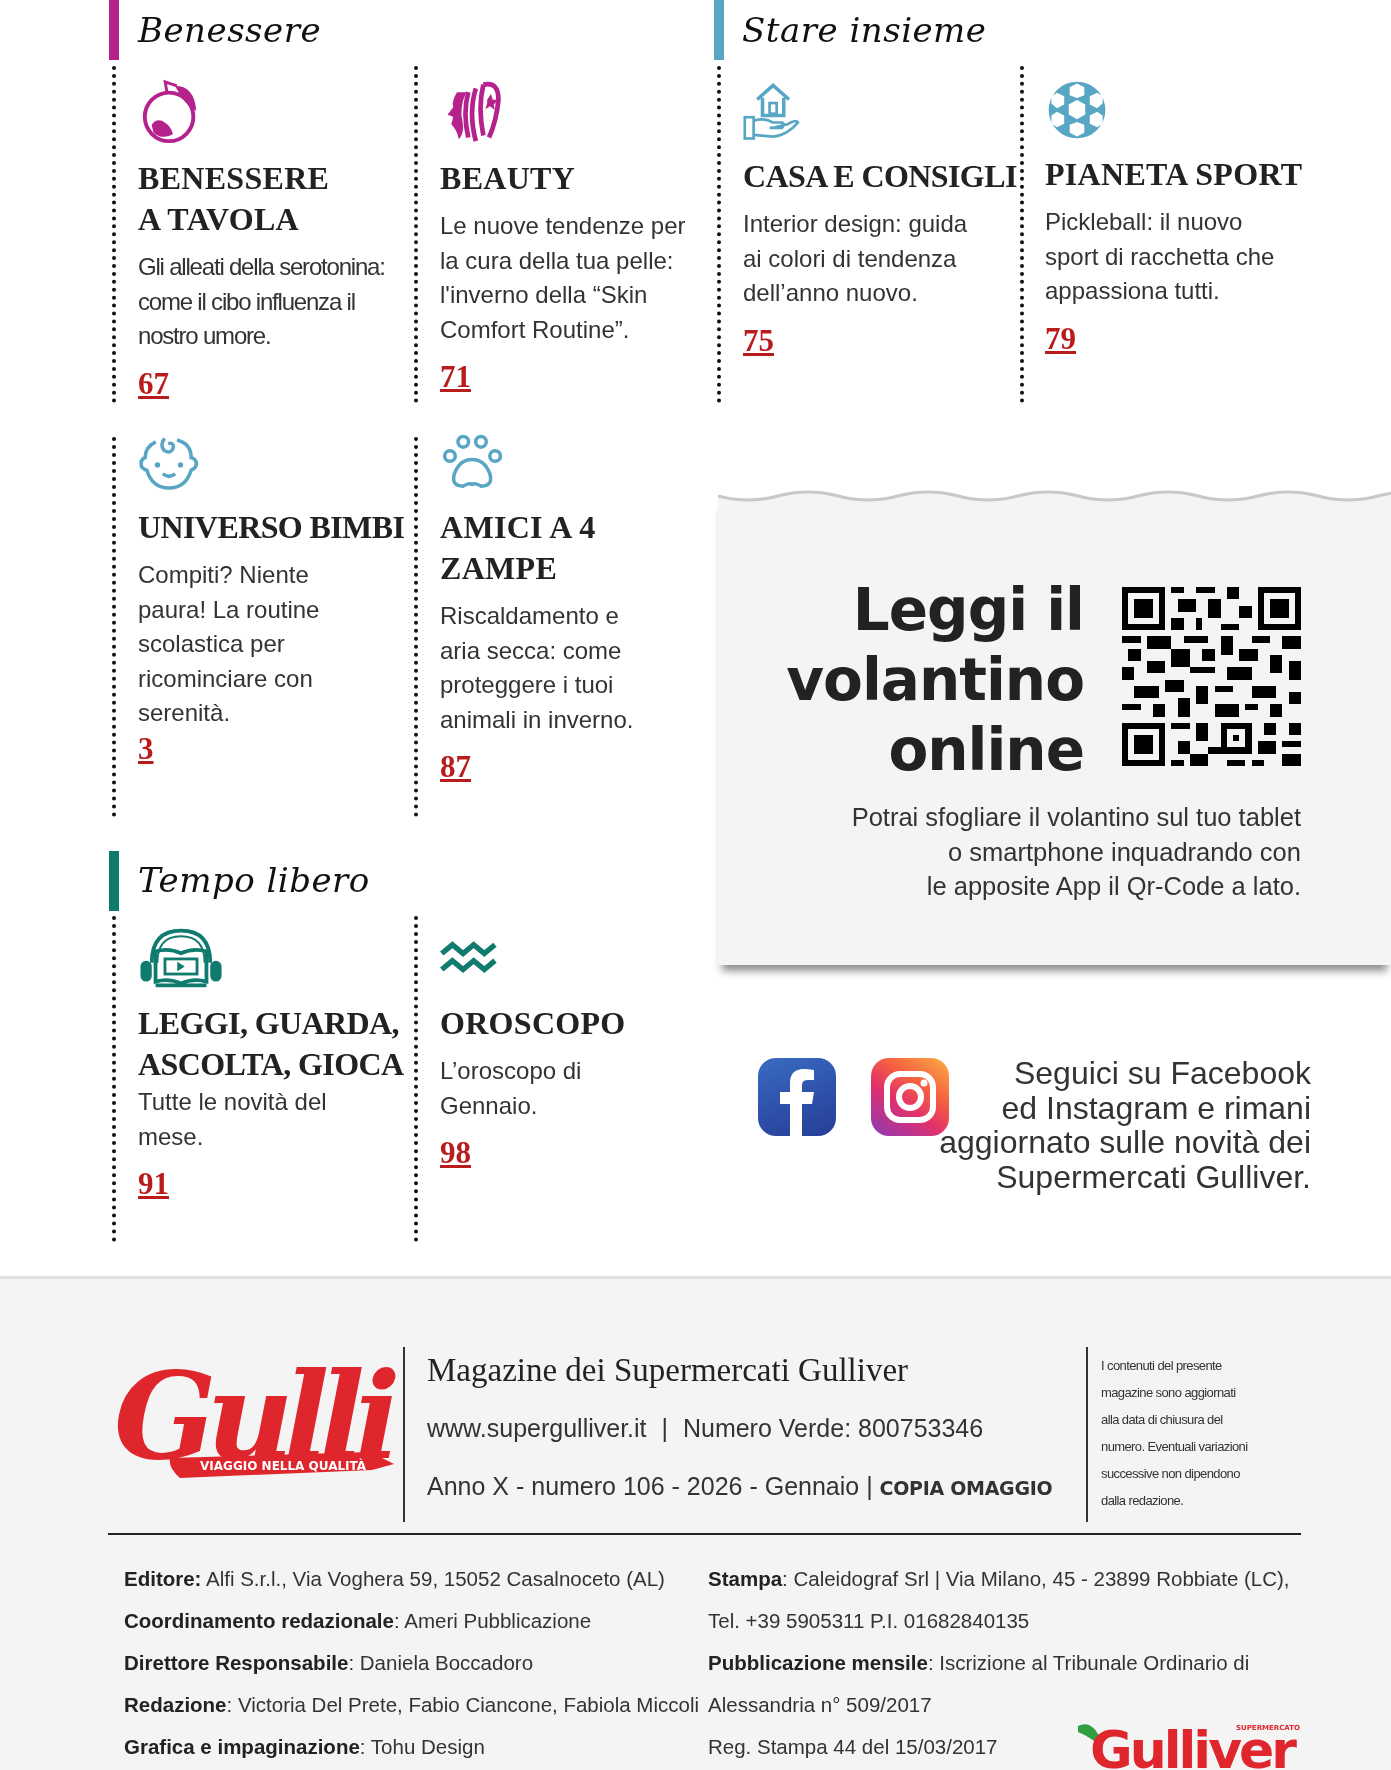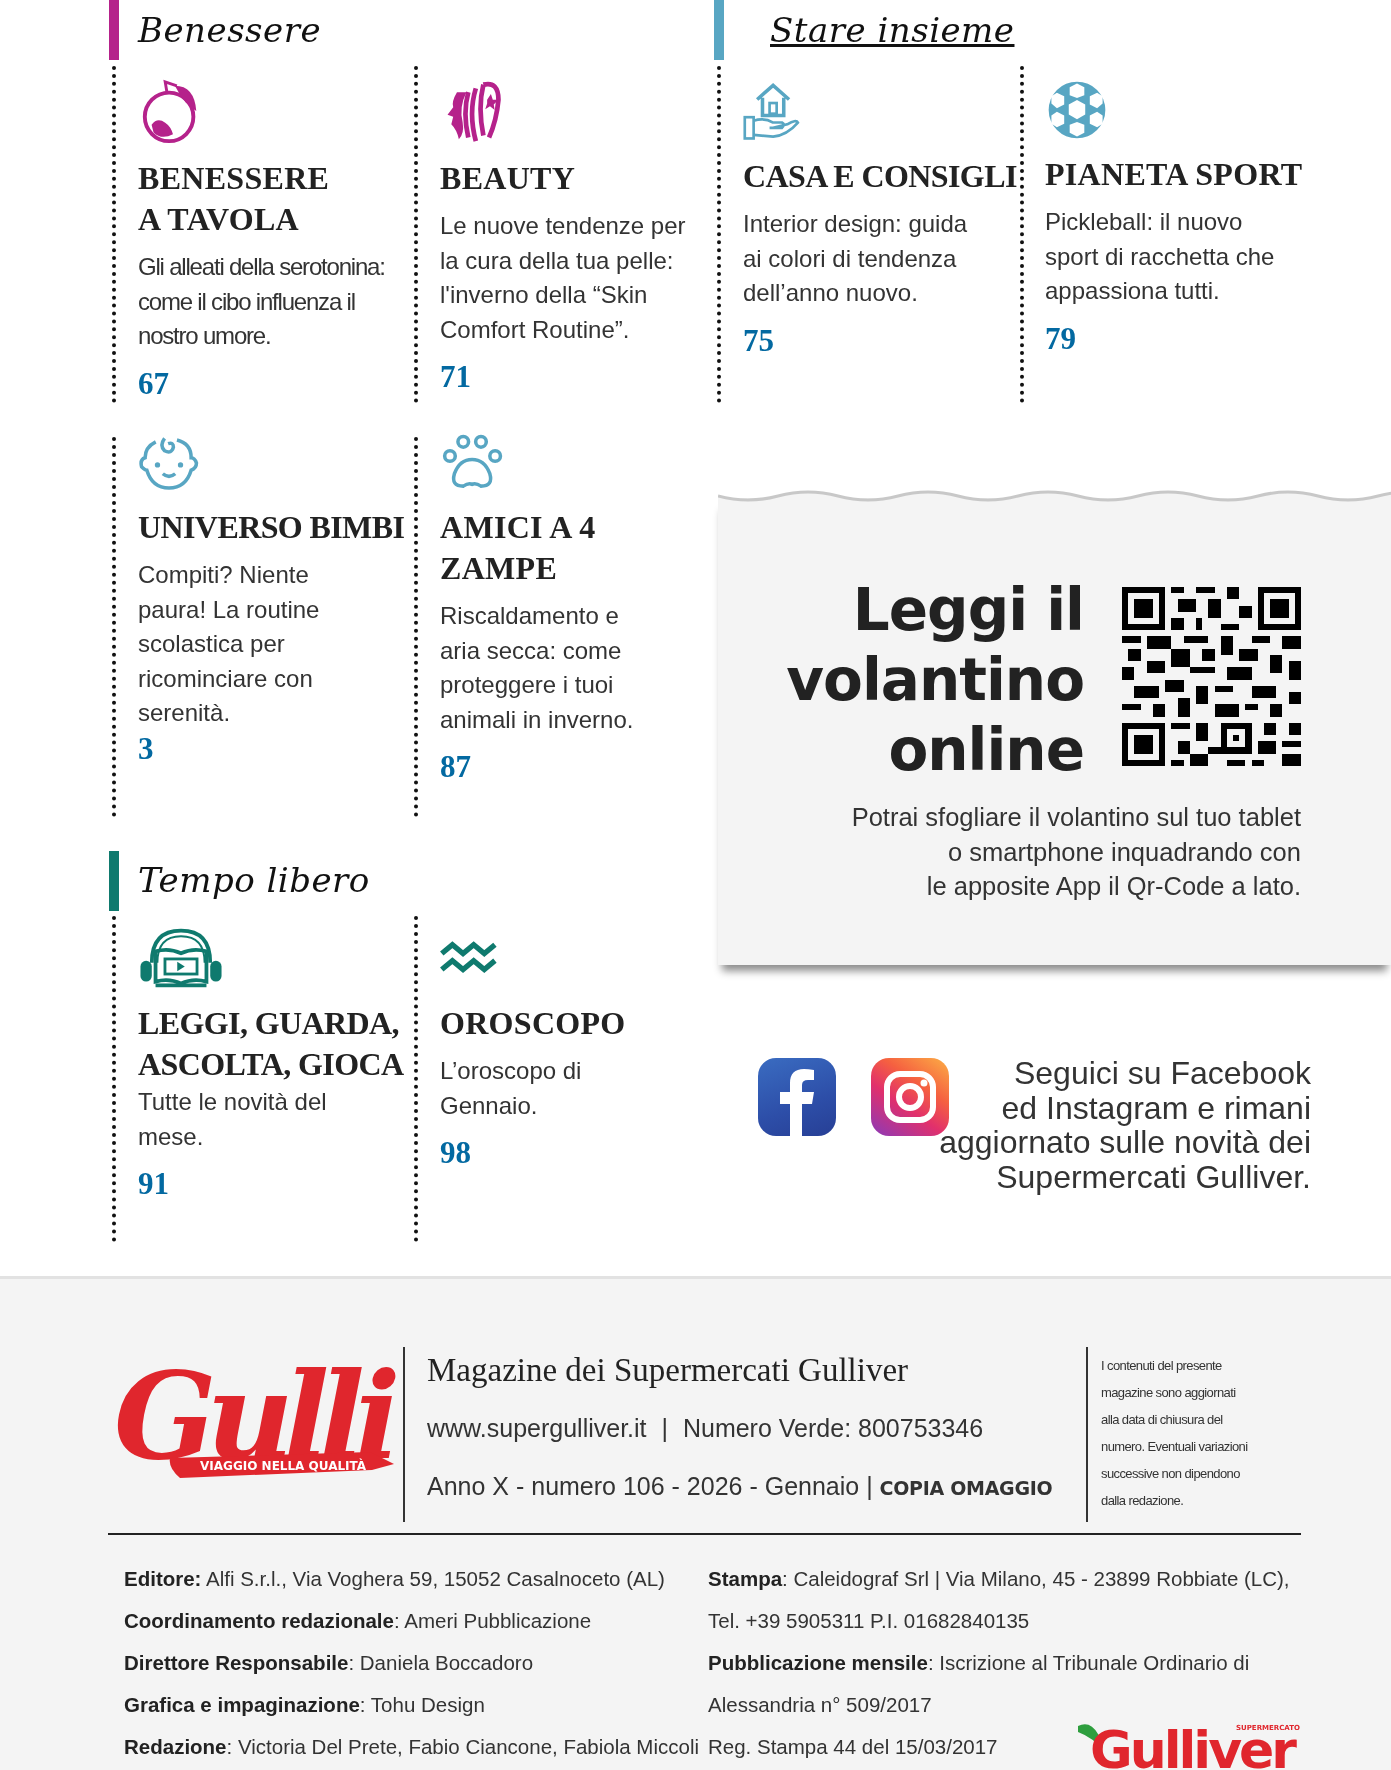--- a/index.html
+++ b/index.html
@@ -6,21 +6,21 @@
   html, body { width: 1391px; height: 1770px; background: #ffffff; overflow: hidden; }
   body { position: relative; font-family: "Liberation Sans", sans-serif; color: #222; }
   .abs { position: absolute; }
   .sec-bar { position: absolute; width: 10px; height: 60px; }
   .sec-title { position: absolute; font-family: "DejaVu Serif", serif; font-style: italic; font-size: 34px; color: #111; font-weight: normal; letter-spacing: 0.5px; }
   .dots { position: absolute; width: 4px; border-left: 4px dotted #111; }
   .card { position: absolute; }
   .card .icon { width: 70px; height: 70px; display: block; }
   .card .title { font-family: "Liberation Serif", serif; font-weight: bold; font-size: 32px; line-height: 41px; color: #222; margin-top: 12px; letter-spacing: 0.3px; }
   .card .desc { font-family: "Liberation Sans", sans-serif; font-size: 24px; line-height: 34.5px; color: #333; margin-top: 10px; }
-  .card .page { font-family: "Liberation Serif", serif; font-weight: bold; font-size: 31px; color: #0369a1; margin-top: 12px; }
+  .card .page { font-family: "Liberation Serif", serif; font-weight: bold; font-size: 31px; color: #b91c1c; margin-top: 12px; text-decoration: underline; }
   .desc.condensed { letter-spacing: -1.2px; }
 
   .qr-box { position: absolute; left: 718px; top: 497px; width: 673px; height: 468px; background: #f4f4f4; box-shadow: 0 10px 8px -4px rgba(0,0,0,0.45); }
   .qr-wave { position: absolute; left: 718px; top: 488px; width: 673px; height: 22px; }
   .qr-head { position: absolute; right: 307px; top: 575px; text-align: right; font-family: "DejaVu Sans", sans-serif; font-weight: bold; font-size: 58px; line-height: 70px; color: #222; letter-spacing: -1px; }
   .qr-code { position: absolute; left: 1122px; top: 585px; width: 179px; height: 183px; }
   .qr-sub { position: absolute; right: 90px; top: 800px; text-align: right; font-size: 25.5px; line-height: 34.5px; color: #333; }
 
   .social { position: absolute; top: 1058px; width: 78px; height: 78px; border-radius: 18px; }
   .fb { left: 758px; background: linear-gradient(160deg, #3a6cc1 0%, #2d4ea8 60%, #273f95 100%); }
@@ -37,21 +37,21 @@
   .credits { position: absolute; font-size: 20.5px; line-height: 42px; color: #333; margin-left: 12px; }
   .credits b { color: #222; }
 </style>
 </head>
 <body>
 
 <div class="sec-bar" style="left:109px; top:0; height:60px; background:#b5228b;"></div>
 <div class="sec-title" style="left:138px; top:10px;">Benessere</div>
 
 <div class="sec-bar" style="left:714px; top:0; height:60px; background:#58a6c3;"></div>
-<div class="sec-title" style="left:770px; top:10px;text-decoration:underline;">Stare insieme</div>
+<div class="sec-title" style="left:742px; top:10px;">Stare insieme</div>
 
 <div class="sec-bar" style="left:109px; top:851px; height:60px; background:#0f7a6e;"></div>
 <div class="sec-title" style="left:138px; top:860px;">Tempo libero</div>
 
 <div class="dots" style="left:112px; top:66px; height:337px;"></div>
 <div class="dots" style="left:414px; top:66px; height:337px;"></div>
 <div class="dots" style="left:717px; top:66px; height:337px;"></div>
 <div class="dots" style="left:1020px; top:66px; height:337px;"></div>
 <div class="dots" style="left:112px; top:437px; height:380px;"></div>
 <div class="dots" style="left:414px; top:437px; height:380px;"></div>
@@ -279,22 +279,22 @@
 
 <div class="vline" style="left:1086px; top:1347px; height:175px;"></div>
 <div class="disclaimer"><span>I contenuti del presente</span><br><span>magazine sono aggiornati</span><br><span>alla data di chiusura del</span><br><span>numero. Eventuali variazioni</span><br><span>successive non dipendono</span><br><span>dalla redazione.</span></div>
 
 <div class="hline"></div>
 
 <div class="credits" style="left:112px; top:1558px;">
   <div><b>Editore:</b><span> Alfi S.r.l., Via Voghera 59, 15052 Casalnoceto (AL)</span></div>
   <div><b>Coordinamento redazionale</b><span>: Ameri Pubblicazione</span></div>
   <div><b>Direttore Responsabile</b><span>: Daniela Boccadoro</span></div>
+  <div><b>Redazione</b><span>: Victoria Del Prete, Fabio Ciancone, Fabiola Miccoli</span></div>
   <div><b>Grafica e impaginazione</b><span>: Tohu Design</span></div>
-  <div><b>Redazione</b><span>: Victoria Del Prete, Fabio Ciancone, Fabiola Miccoli</span></div>
 </div>
 
 <div class="credits" style="left:696px; top:1558px;">
   <div><b>Stampa</b><span>: Caleidograf Srl | Via Milano, 45 - 23899 Robbiate (LC),</span></div>
   <div><span>Tel. +39 5905311 P.I. 01682840135</span></div>
   <div><b>Pubblicazione mensile</b><span>: Iscrizione al Tribunale Ordinario di</span></div>
   <div><span>Alessandria n° 509/2017</span></div>
   <div><span>Reg. Stampa 44 del 15/03/2017</span></div>
 </div>
 

